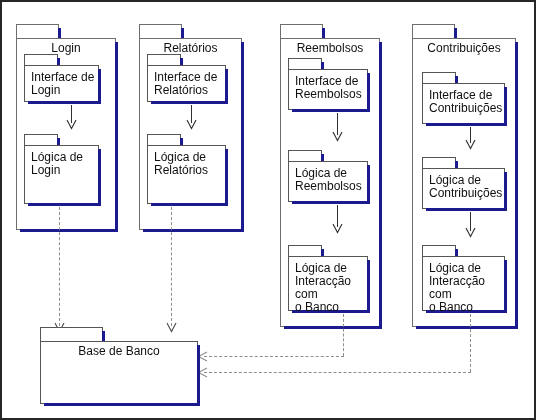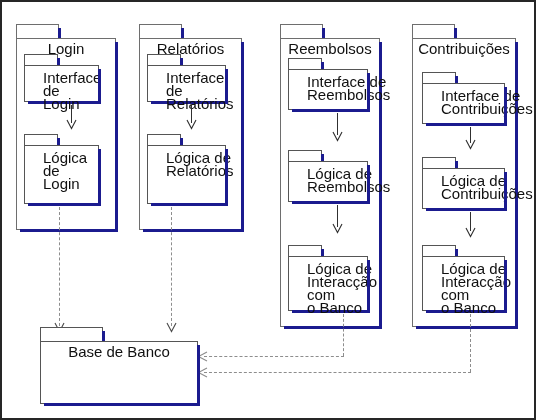--- a/index.html
+++ b/index.html
@@ -43,27 +43,27 @@
   }
   .pkg .body::before{          
     content:"";position:absolute;
     left:3px;right:-3px;bottom:-3px;height:3px;
     background:#1b1b8f;
   }
 
   .pkg .label{
     position:absolute;
     color:#101010;
-    font-size:15px;
+    font-size:12px;
     line-height:13px;
     white-space:pre-line;
     pointer-events:none;
   }
   .label.centered{left:0;right:0;text-align:center;top:3px;}
-  .label.left{left:6px;top:5px;text-align:left;margin-left:12px;}
+  .label.left{left:6px;top:5px;text-align:left;}
 
   
   .pkg.outer .body,.pkg.outer .tab{border-color:#6e6e6e;}
 
   
   .vline{position:absolute;width:0;border-left:1px dashed #4a4a4a;}
   .vline.grey{border-left-color:#8d8d8d;}
   .hline{position:absolute;height:0;border-top:1px dashed #8d8d8d;}
   .solidv{position:absolute;width:0;border-left:1px solid #303030;}
 

